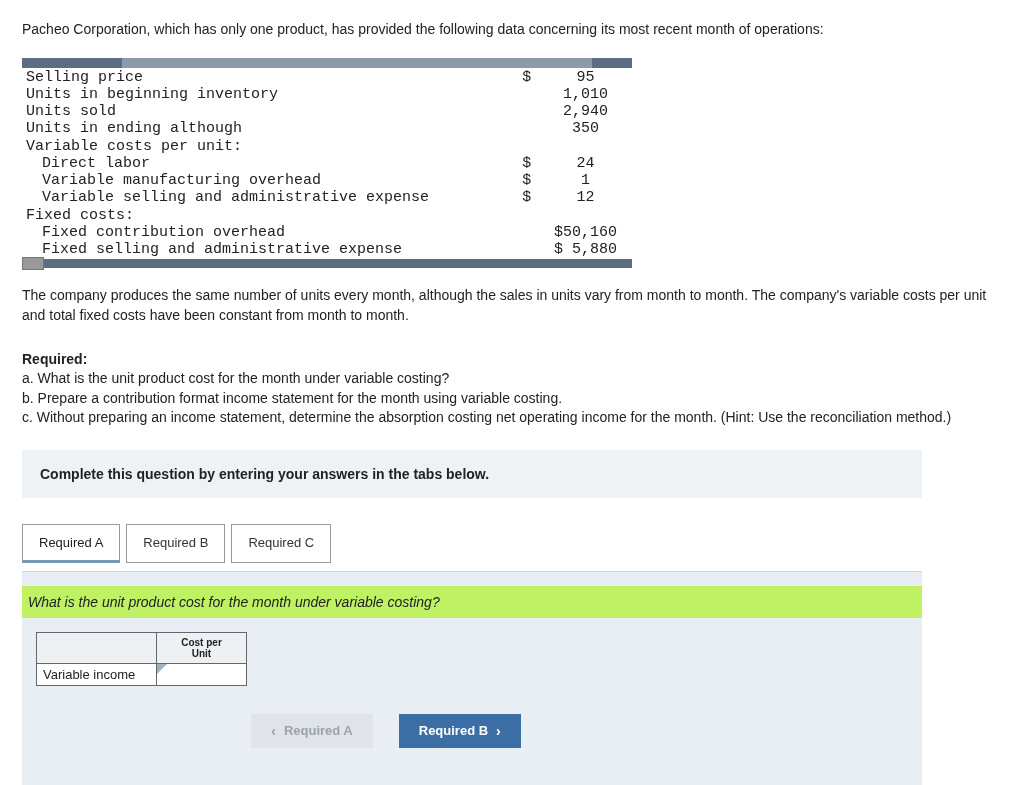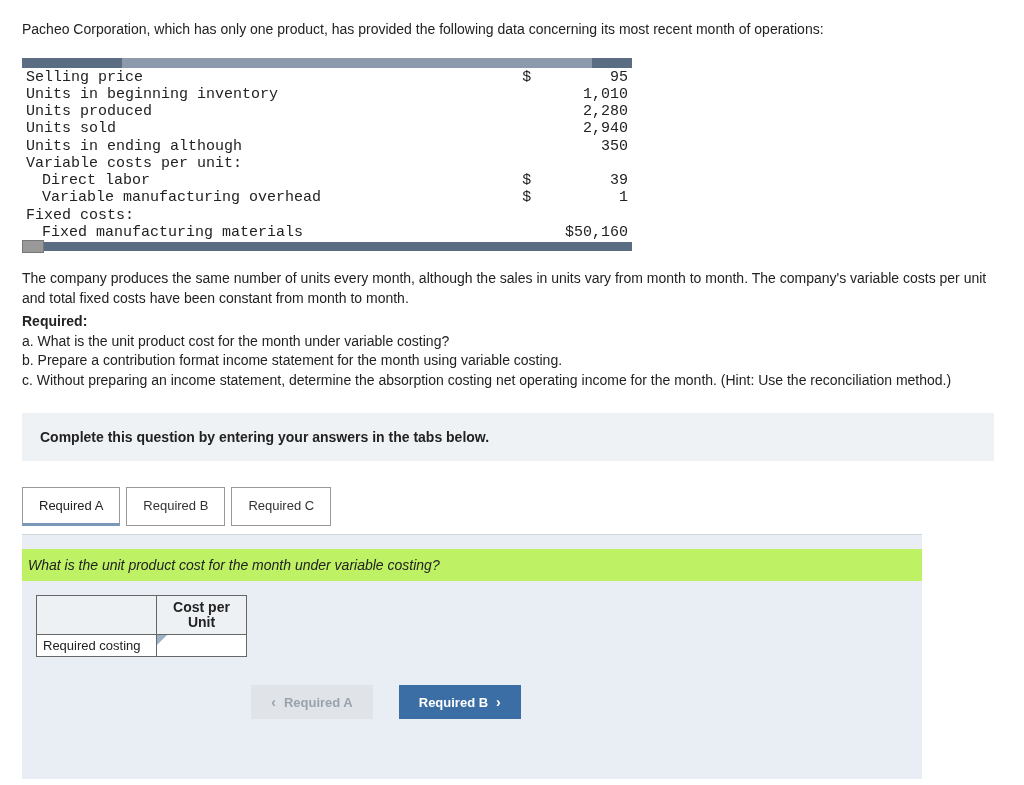--- a/index.html
+++ b/index.html
@@ -6,36 +6,36 @@
     body { font-family: Arial, Helvetica, sans-serif; font-size: 14px; color: #222; background: #fff; padding: 20px 22px; width: 1024px; }
     .intro { margin-bottom: 18px; line-height: 1.4; }
     .data-table-wrapper { margin-bottom: 18px; }
     .progress-bar { width: 610px; height: 10px; background: #8c9aab; margin-bottom: 1px; position: relative; }
     .progress-bar .left { position: absolute; left: 0; top: 0; width: 100px; height: 100%; background: #5b6d82; }
     .progress-bar .right { position: absolute; right: 0; top: 0; width: 40px; height: 100%; background: #5b6d82; }
     .data-table { font-family: "Courier New", Courier, monospace; font-size: 15px; border-collapse: collapse; width: 610px; background: #fff; }
     .data-table tr td { padding: 0px 4px; line-height: 1.15; white-space: pre; }
     .data-table .label { width: 480px; }
     .data-table .sym { width: 20px; text-align: left; }
-    .data-table .val { width: 90px; text-align: right; }
+    .data-table .val { width: 90px; text-align: center; }
     .indent1 { padding-left: 20px !important; }
     .progress-bottom { width: 610px; height: 9px; background: #5b6d82; margin-top: 1px; position: relative; }
     .progress-bottom .knob { position: absolute; left: 0; top: -2px; width: 22px; height: 13px; background: #999; border: 1px solid #777; }
     .p2 { margin-top: 16px; line-height: 1.4; }
-    .required { margin-top: 4px; line-height: 1.4; }
+    .required { margin-top: 24px; line-height: 1.4; }
     .required strong { font-weight: bold; }
-    .instruction-bar { background: #eef2f5; padding: 16px 18px; margin-top: 22px; margin-bottom: 0; font-weight: bold; width: 972px; }
+    .instruction-bar { background: #eef2f5; padding: 16px 18px; margin-top: 22px; margin-bottom: 0; font-weight: bold; width: 900px; }
     .tabs-row { display: flex; gap: 6px; margin-top: 26px; margin-bottom: 8px; }
     .tab { border: 1px solid #999; padding: 10px 16px; font-size: 13px; background: #fff; cursor: pointer; position: relative; }
     .tab.active { border-bottom: 3px solid #7899b7; background: #fff; }
     .tab.inactive { background: #fff; color: #333; }
     .tab-question-area { background: #e8eef4; padding: 14px 14px 60px 14px; border-top: 1px solid #cfd6dd; width: 900px; }
     .tab-question { font-size: 14px; margin-bottom: 14px; background: #bef264; padding: 8px 6px; margin-left: -14px; margin-right: -14px; width: calc(100% + 28px); font-style: italic; }
     .answer-table { border-collapse: collapse; background: #fff; }
-    .answer-table th, .answer-table td { border: 1px solid #666; font-size: 14px; text-align: center; }
+    .answer-table th, .answer-table td { border: 1px solid #666; font-size: 10px; text-align: center; }
     .answer-table th { background: #eef1f4; padding: 4px 12px; font-weight: bold; line-height: 1.1; }
     .answer-table .row-label { font-size: 13px; text-align: left; padding: 3px 6px; background: #fff; }
     .answer-table .input-cell { width: 90px; height: 22px; background: #fff; position: relative; }
     .answer-table .input-cell .corner { position: absolute; top: 0; left: 0; width: 0; height: 0; border-top: 10px solid #9cb3c7; border-right: 10px solid transparent; }
     .blank-header { width: 120px; height: 28px; background: #c3cfdb; }
     .nav-buttons { display: flex; gap: 26px; margin-top: 28px; justify-content: center; width: 700px; }
     .nav-btn { padding: 9px 20px; font-size: 13px; font-weight: bold; display: flex; align-items: center; gap: 8px; border: none; cursor: pointer; }
     .nav-prev { background: #e0e4e8; color: #9aa3ad; }
     .nav-next { background: #3a6ea5; color: #fff; }
     .chev { font-size: 14px; }
@@ -56,58 +56,63 @@
           <td class="label">Selling price</td>
           <td class="sym">$</td>
           <td class="val">95</td>
         </tr>
         <tr>
           <td class="label">Units in beginning inventory</td>
           <td class="sym"></td>
           <td class="val">1,010</td>
         </tr>
         <tr>
-          <td class="label">Units produced</td>
-          <td class="sym"></td>
-          <td class="val">2,280</td>
-        </tr>
-        <tr>
           <td class="label">Units sold</td>
           <td class="sym"></td>
           <td class="val">2,940</td>
         </tr>
         <tr>
           <td class="label">Units in ending although</td>
           <td class="sym"></td>
           <td class="val">350</td>
         </tr>
         <tr>
           <td class="label">Variable costs per unit:</td>
           <td class="sym"></td>
           <td class="val"></td>
         </tr>
         <tr>
           <td class="label indent1">Direct labor</td>
           <td class="sym">$</td>
-          <td class="val">39</td>
+          <td class="val">24</td>
         </tr>
         <tr>
           <td class="label indent1">Variable manufacturing overhead</td>
           <td class="sym">$</td>
           <td class="val">1</td>
         </tr>
         <tr>
+          <td class="label indent1">Variable selling and administrative expense</td>
+          <td class="sym">$</td>
+          <td class="val">12</td>
+        </tr>
+        <tr>
           <td class="label">Fixed costs:</td>
           <td class="sym"></td>
           <td class="val"></td>
         </tr>
         <tr>
-          <td class="label indent1">Fixed manufacturing materials</td>
+          <td class="label indent1">Fixed contribution overhead</td>
           <td class="sym"></td>
           <td class="val">$50,160</td>
+        </tr>
+        <tr>
+          <td class="label indent1">Fixed selling and administrative expense</td>
+          <td class="sym"></td>
+          <td class="val">$ 5,880</td>
         </tr>
       </tbody>
   </table>
   <div class="progress-bottom">
     <div class="knob"></div>
   </div>
 </div>
 
 <p class="p2">The company produces the same number of units every month, although the sales in units vary from month to month. The company's variable costs per unit and total fixed costs have been constant from month to month.</p>
 
@@ -128,21 +133,21 @@
 
 <div class="tab-question-area">
   <div class="tab-question">What is the unit product cost for the month under variable costing?</div>
   <table class="answer-table">
     <tbody>
         <tr>
       <th class="blank-header"></th>
       <th id="cph">Cost per<br>Unit</th>
     </tr>
     <tr>
-      <td class="row-label">Required costing</td>
+      <td class="row-label">Variable income</td>
       <td class="input-cell">
             <div class="corner"></div>
           </td>
     </tr>
   </tbody>
     </table>
   <div class="nav-buttons">
     <button class="nav-btn nav-prev">
       <span class="chev">‹</span>
       <span>Required A</span>

